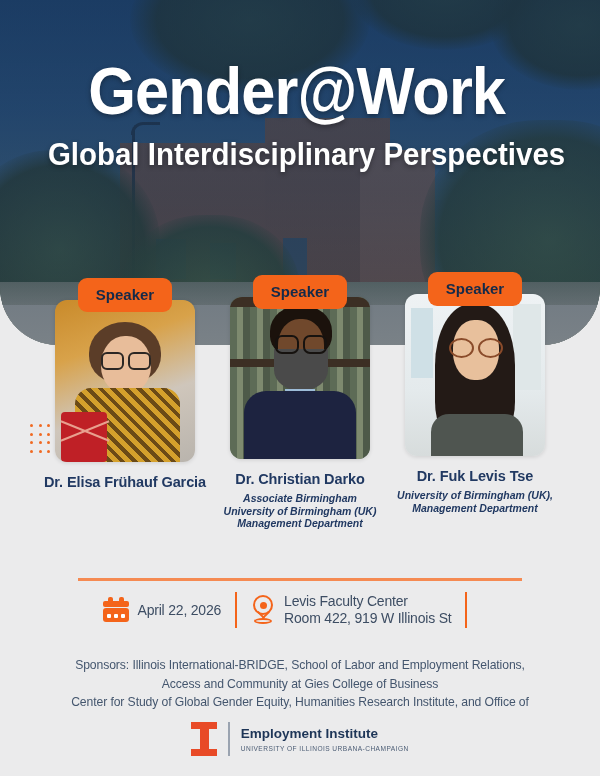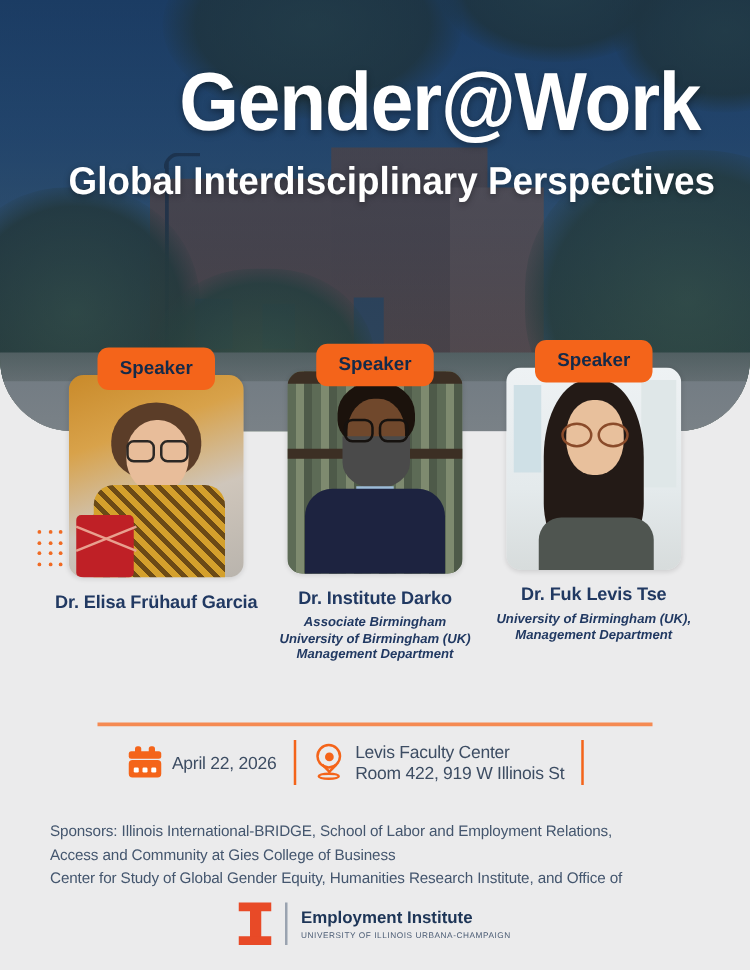--- a/index.html
+++ b/index.html
@@ -86,23 +86,23 @@
     border-top:3px solid #1c2b3b; border-left:3px solid #1c2b3b;
     border-top-left-radius:12px;
   }
   .hero-tint {
     position: absolute; inset: 0;
     background: linear-gradient(180deg, rgba(24,51,86,.55) 0%, rgba(26,52,86,.45) 55%, rgba(30,55,85,.28) 100%);
   }
 
   .hero-text {
     position: absolute;
-    left: 0; top: 48px;
+    left: 0; top: 58px;
     width: 600px;
-    text-align: right;
+    text-align: center;
     padding-left: 33px;
     box-sizing: border-box;
     color: #ffffff;
   }
   .title {
     font-family: "Liberation Sans Narrow", "Liberation Sans", sans-serif;
     font-weight: bold;
     font-size: 66px;
     line-height: 66px;
     letter-spacing: -1px;
@@ -292,21 +292,21 @@
   
   .ico-clock { position: relative; width: 25px; height: 25px; border-radius:50%; background:#f4641a; }
   .ico-clock .h { position:absolute; left:12px; top:6px; width:2px; height:7px; background:#fff; border-radius:1px; transform-origin:bottom center; }
   .ico-clock .m { position:absolute; left:12px; top:12px; width:7px; height:2px; background:#fff; border-radius:1px; }
 
   
   .sponsors {
     position: absolute;
     left: 40px; top: 656px;
     width: 520px;
-    text-align: left;
+    text-align: center;
     color: #44566e;
     font-size: 12.2px;
     line-height: 18.5px;
     letter-spacing: -.1px;
   }
 
   
   .logo {
     position: absolute;
     left: 0; top: 722px;
@@ -410,21 +410,21 @@
         <div class="bg"></div>
         <div class="shelf2"></div>
           <div class="shelf"></div>
         <div class="hair"></div>
           <div class="face"></div>
           <div class="beard"></div>
           <div class="glass"></div>
         <div class="shirt"></div>
           <div class="body"></div>
       </div>
-      <div class="sp-name">Dr. Institute Darko</div>
+      <div class="sp-name">Dr. Christian Darko</div>
       <div class="sp-affil">
         <div>Associate Birmingham</div>
         <div>University of Birmingham (UK)</div>
         <div>Management Department</div>
       </div>
     </div>
 
     <div class="speaker sp3">
       <div class="badge">Speaker</div>
       <div class="photo ph3">

